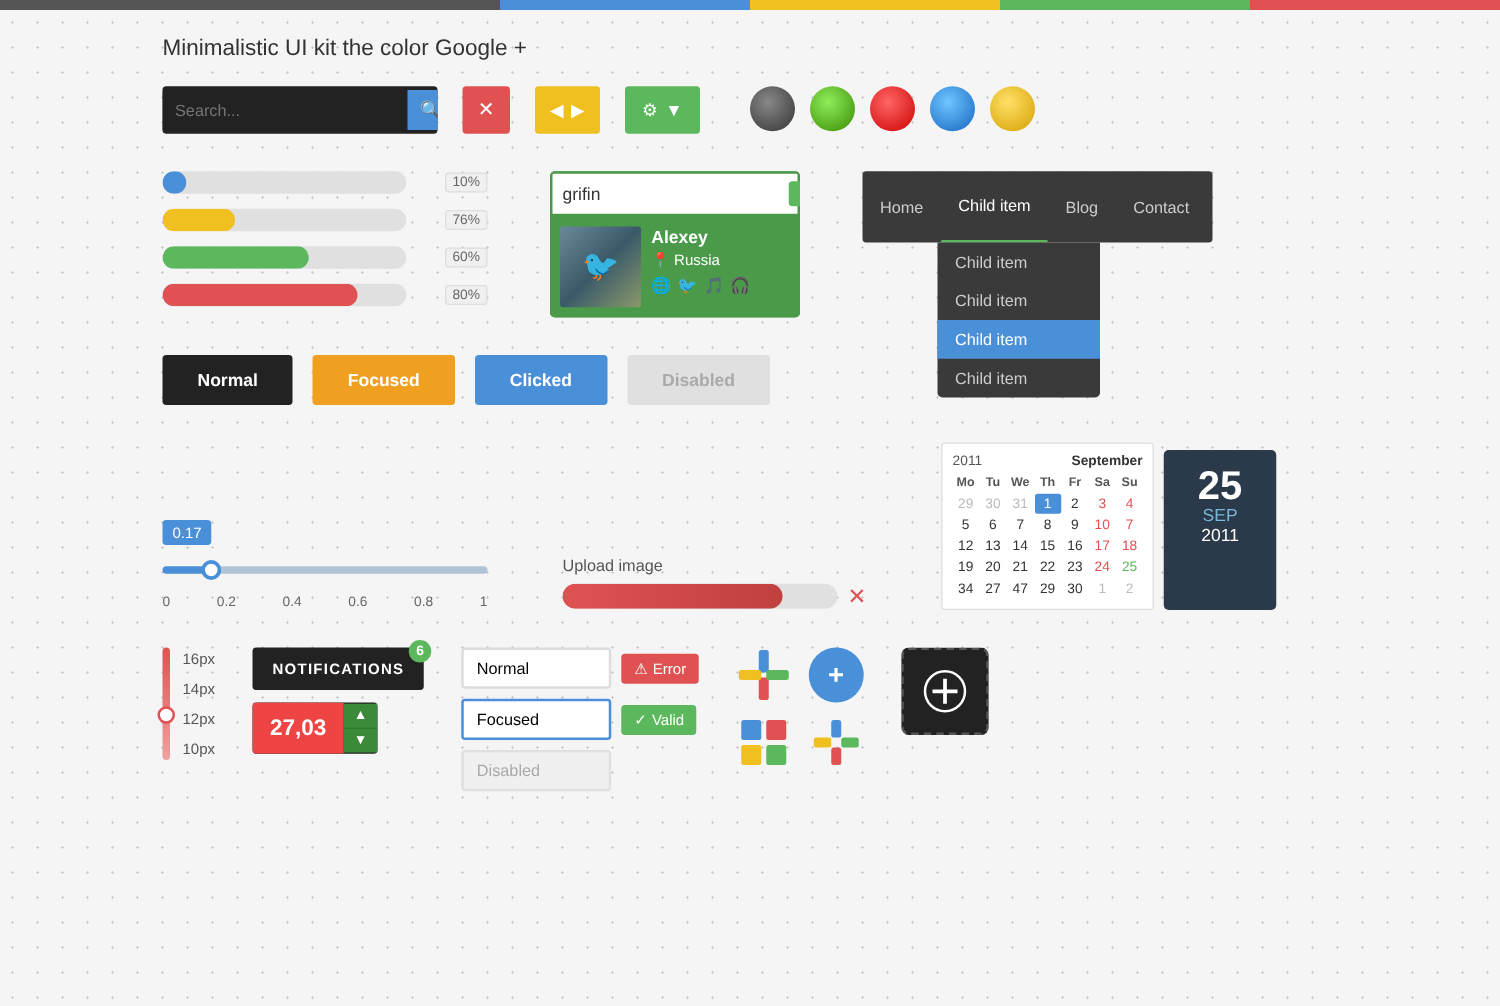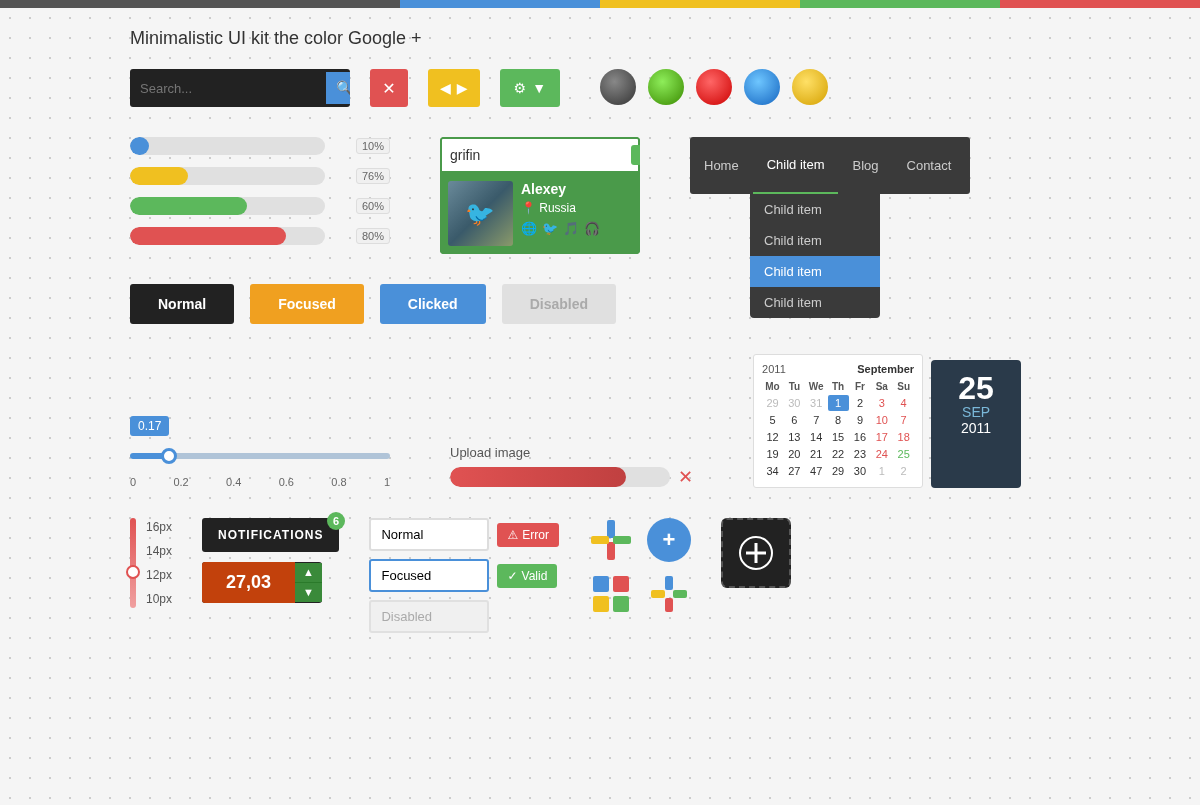--- a/index.html
+++ b/index.html
@@ -570,25 +570,25 @@
     
     .number-spinner {
       display: flex;
       align-items: center;
       background: #222;
       border-radius: 3px;
       overflow: hidden;
     }
 
     .spinner-value {
-      background: #c2410c;
+      background: #ef4444;
       color: white;
       font-size: 18px;
       font-weight: bold;
-      padding: 10px 24px;
+      padding: 10px 14px;
     }
 
     .spinner-btns {
       display: flex;
       flex-direction: column;
     }
 
     .spinner-btn {
       background: #3a8a3a;
       border: none;

